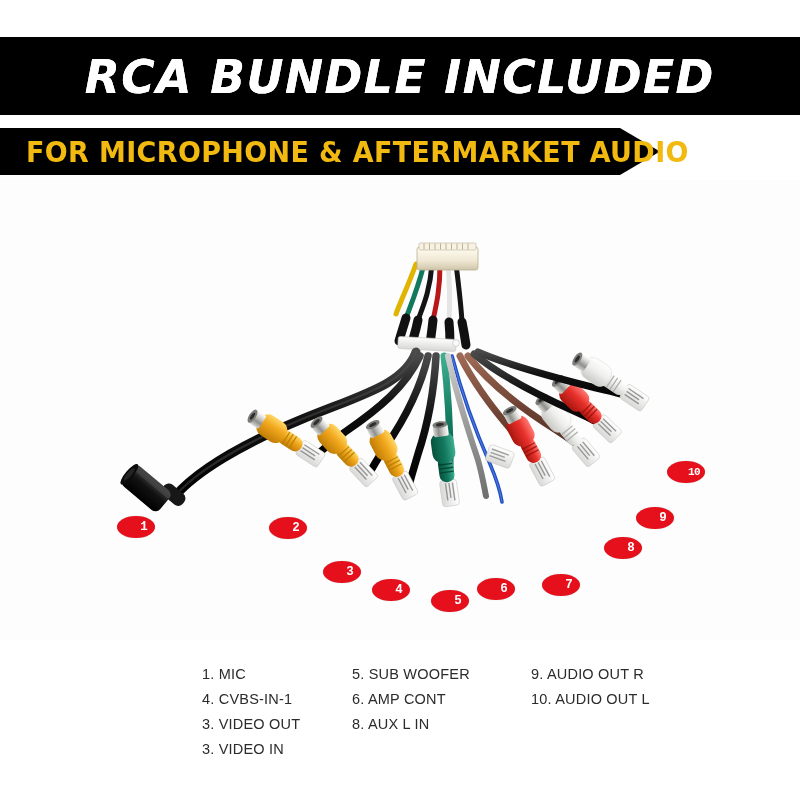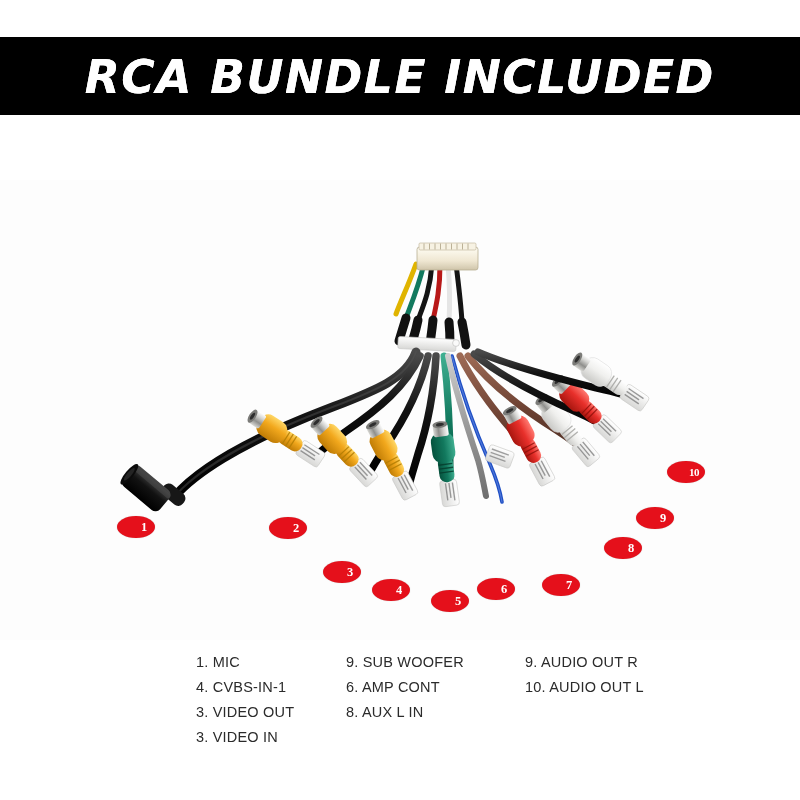--- a/index.html
+++ b/index.html
@@ -57,35 +57,35 @@
     overflow:hidden;
   }
   .photo svg{display:block;}
 
   
   .marker{
     position:absolute;
     width:22px;height:22px;border-radius:50%;
     background:#E5101B;
     color:#ffffff;
-    font-family:Liberation Serif, serif;
+    font-family:Liberation Mono, monospace;
     font-size:12.5px;font-weight:bold;
     display:flex;align-items:center;justify-content:center;
     line-height:1;
     box-shadow:0 0 1px rgba(0,0,0,.25);
     padding-left:16px;
   }
   .marker.wide{font-size:11px;letter-spacing:-0.5px;}
 
   
   .legend{
     position:absolute;left:0;top:650px;width:800px;height:120px;
   }
   .legend-col{
-    position:absolute;top:0;
+    position:absolute;top:12px;margin-left:6px;
   }
   .legend-col.c1{left:196px;}
   .legend-col.c2{left:346px;}
   .legend-col.c3{left:525px;}
   .legend-item{
     font-family:"Liberation Sans", sans-serif;
     font-size:14.5px;
     color:#2b2b2b;
     line-height:25px;
     white-space:nowrap;
@@ -94,20 +94,24 @@
 </style>
 </head>
 <body>
 
 <div id="stage">
 
   <div class="banner-top">
     <div class="banner-top-text">RCA BUNDLE INCLUDED</div>
   </div>
 
+  <div class="banner-sub-wrap">
+    <div class="banner-sub"></div>
+    <div class="banner-sub-text">FOR MICROPHONE &amp; AFTERMARKET AUDIO</div>
+  </div>
 
   <div class="photo">
     <svg width="800" height="460" viewBox="0 0 800 460" xmlns="http://www.w3.org/2000/svg">
       <defs>
         <linearGradient id="gBlack" x1="0" y1="0" x2="0" y2="1">
           <stop offset="0%" stop-color="#4a4a4a"></stop>
             <stop offset="45%" stop-color="#121212"></stop>
             <stop offset="100%" stop-color="#000"></stop>
         </linearGradient>
         <linearGradient id="gYellow" x1="0" y1="0" x2="0" y2="1">
@@ -445,21 +449,21 @@
   <div class="legend">
 
     <div class="legend-col c1">
       <div class="legend-item">1. MIC</div>
       <div class="legend-item">4. CVBS-IN-1</div>
       <div class="legend-item">3. VIDEO OUT</div>
       <div class="legend-item">3. VIDEO IN</div>
     </div>
 
     <div class="legend-col c2">
-      <div class="legend-item">9. SUB WOOFER</div>
+      <div class="legend-item">5. SUB WOOFER</div>
       <div class="legend-item">6. AMP CONT</div>
       <div class="legend-item">8. AUX L IN</div>
     </div>
 
     <div class="legend-col c3">
       <div class="legend-item">9. AUDIO OUT R</div>
       <div class="legend-item">10. AUDIO OUT L</div>
     </div>
 
   </div>

